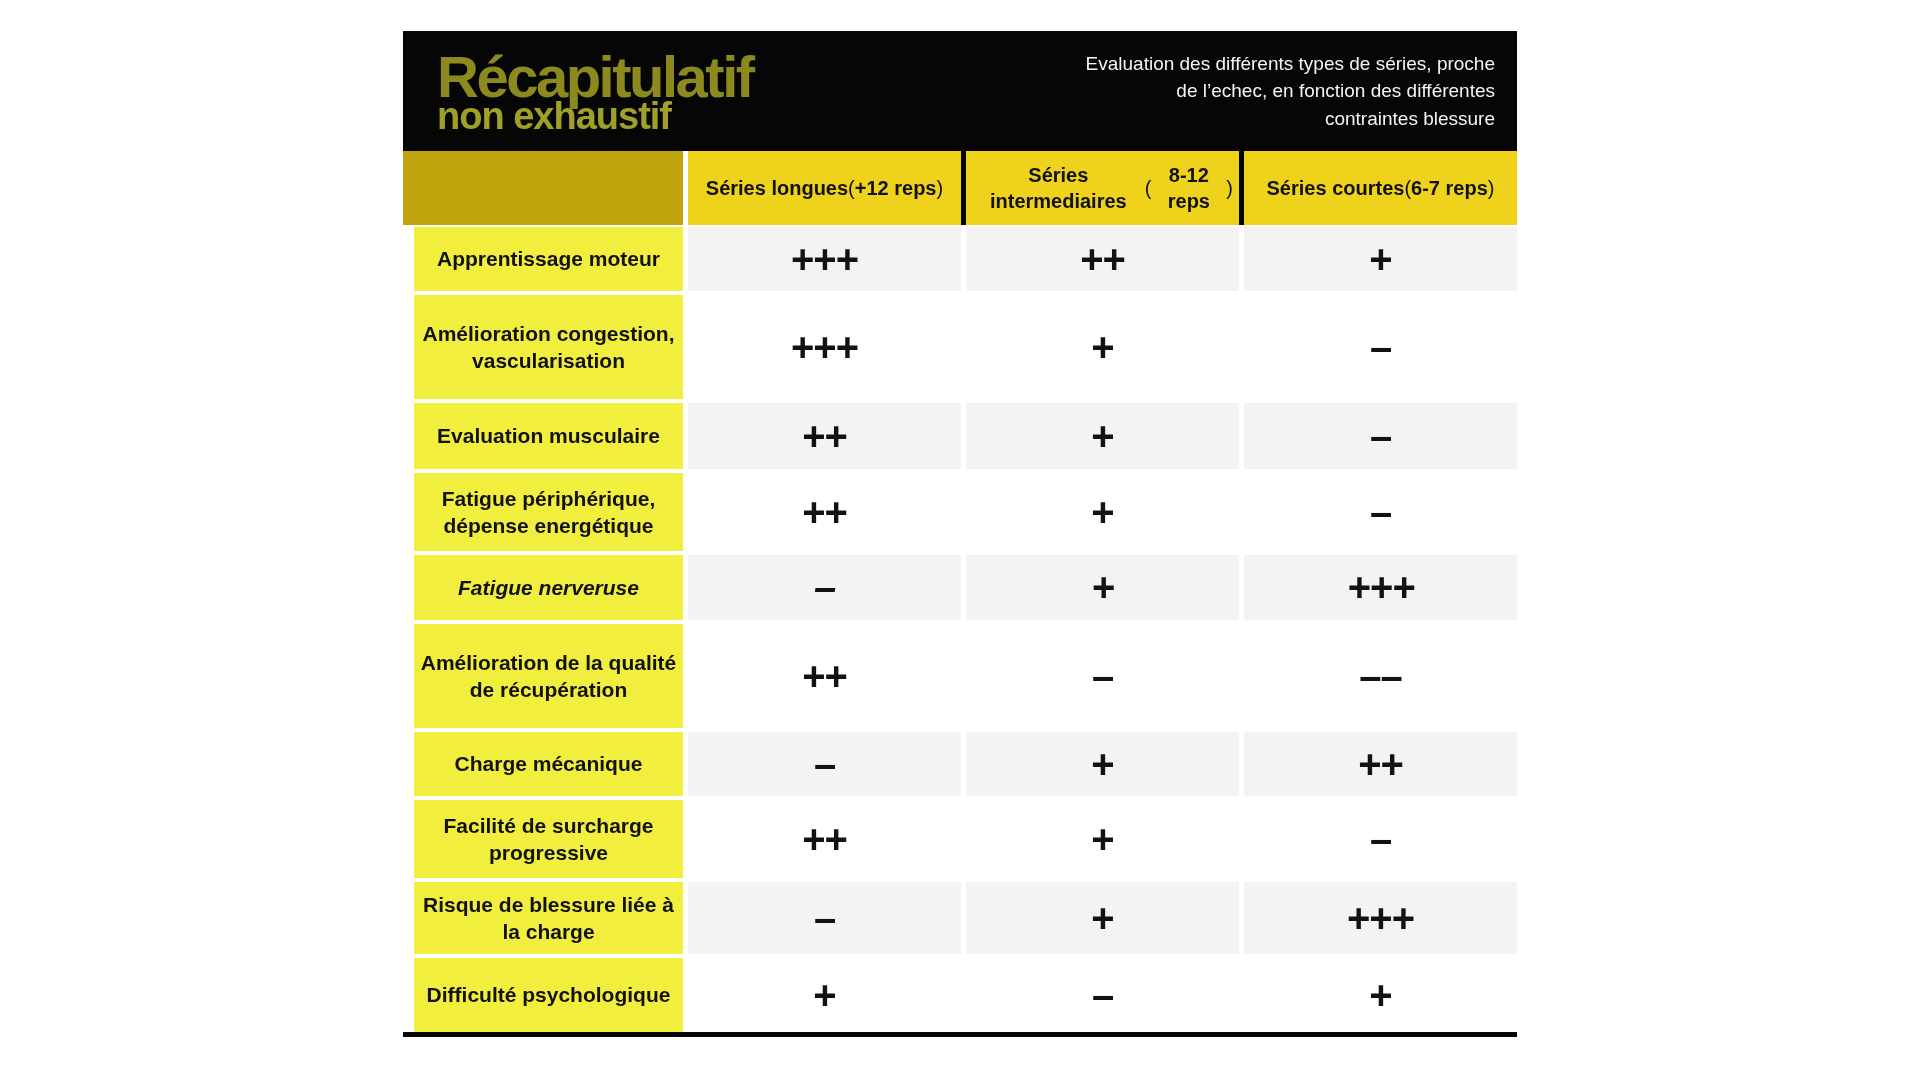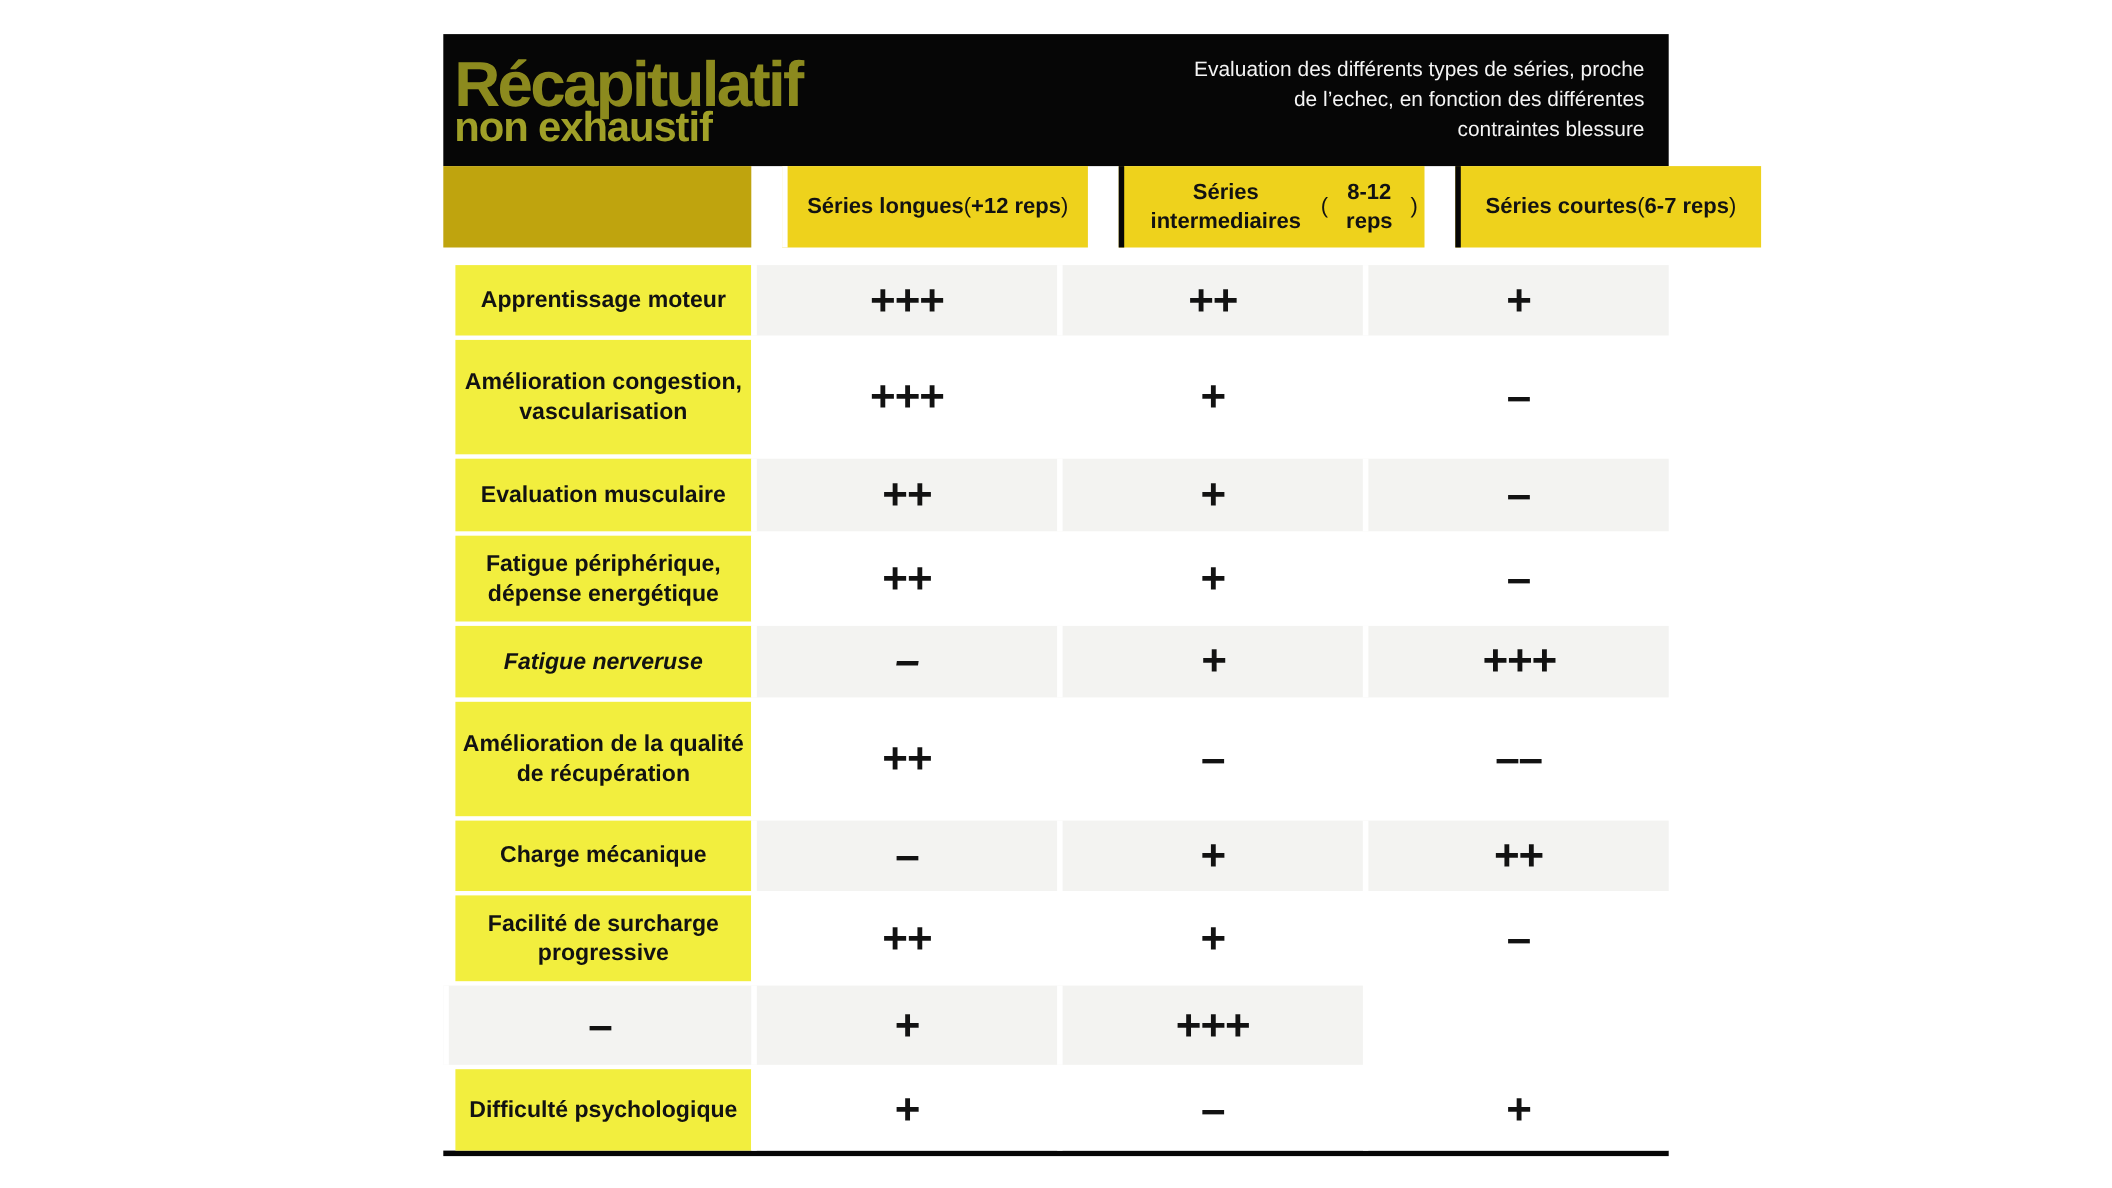--- a/index.html
+++ b/index.html
@@ -20,21 +20,21 @@
     width:1920px;height:1080px;background:#ffffff;
     font-family:"Liberation Sans", sans-serif;color:var(--ink);
     overflow:hidden;
   }
   .content{width:1114px;margin:31px auto 0;}
 
   
   .banner{
     background:var(--banner-bg);height:120px;
     display:flex;align-items:center;justify-content:space-between;
-    padding:0 22px 0 10px;
+    padding:0 22px 0 34px;
   }
   .title-block{display:flex;flex-direction:column;}
   .page-title{
     color:var(--title-color);font-size:58px;font-weight:bold;
     letter-spacing:-2.5px;line-height:1;
   }
   .page-subtitle{
     color:var(--subtitle-color);font-size:38px;font-weight:bold;
     letter-spacing:-1px;line-height:1;margin-top:-9px;
   }
@@ -42,21 +42,21 @@
     color:var(--desc-color);font-size:19px;line-height:1.45;
     text-align:right;white-space:nowrap;
   }
 
   
   .series-table{border-bottom:5px solid var(--banner-bg);}
   .grid-row{
     display:grid;
     grid-template-columns:280px 278px 278px 278px;
   }
-  .header-row{margin-bottom:16px;gap:28px;}
+  .header-row{margin-bottom:2px;}
   .corner-cell{background:var(--corner-bg);min-height:74px;}
   .col-header{
     background:var(--colhead-bg);
     border-left:5px solid var(--banner-bg);
     display:flex;align-items:center;justify-content:center;
     text-align:center;font-weight:bold;font-size:20px;line-height:1.3;
     padding:6px 6px;min-height:74px;
   }
   .col-header.first{border-left-color:#ffffff;}
   .paren{font-weight:normal;}
@@ -171,20 +171,21 @@
     <div class="data-cell">+</div>
     <div class="data-cell">++</div>
   </div>
         <div class="grid-row row white">
     <div class="label-cell">Facilité de surcharge progressive</div>
     <div class="data-cell">++</div>
     <div class="data-cell">+</div>
     <div class="data-cell">–</div>
   </div>
         <div class="grid-row row gray">
+    <div class="label-cell">Risque de blessure liée à la charge</div>
     <div class="data-cell">–</div>
     <div class="data-cell">+</div>
     <div class="data-cell">+++</div>
   </div>
         <div class="grid-row row white">
     <div class="label-cell">Difficulté psychologique</div>
     <div class="data-cell">+</div>
     <div class="data-cell">–</div>
     <div class="data-cell">+</div>
   </div>

